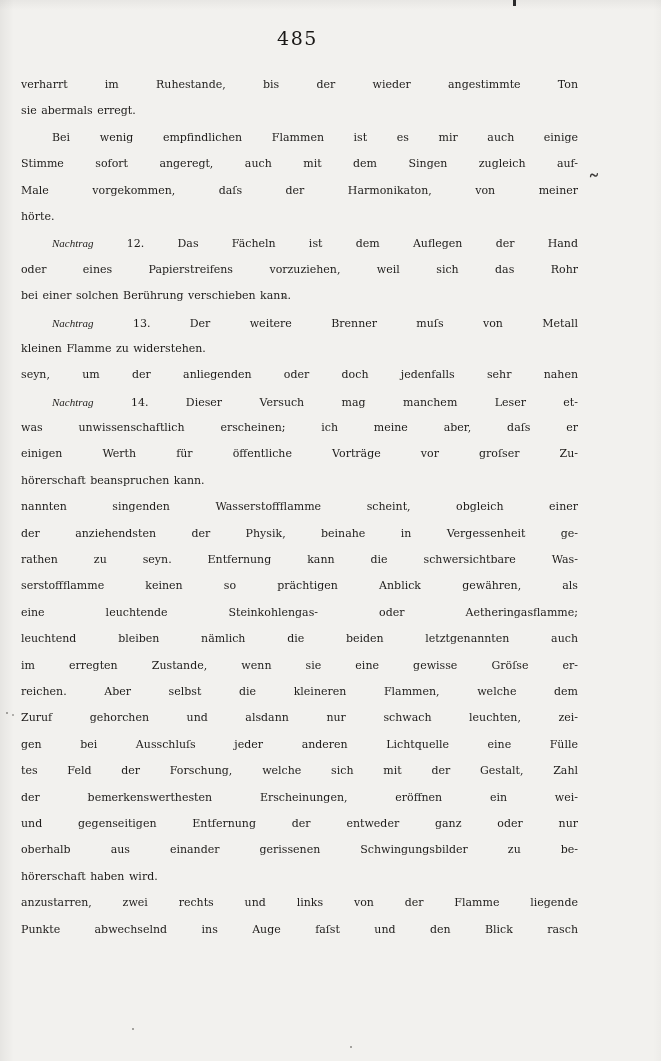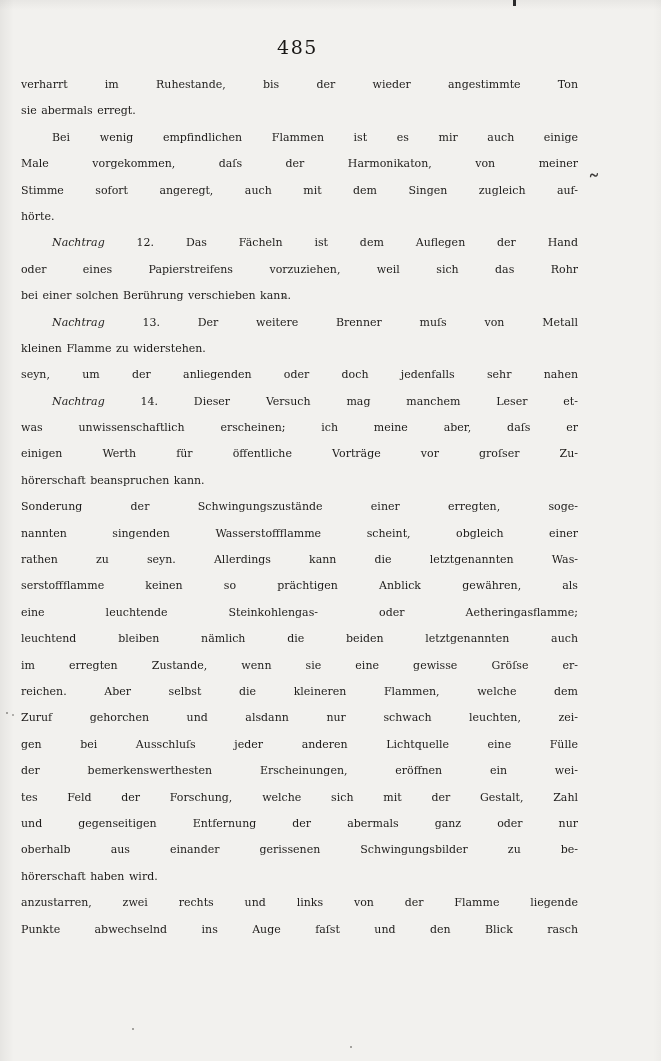--- a/index.html
+++ b/index.html
@@ -13,39 +13,39 @@
   }
   
   .edge-shade {
     position: absolute; inset: 0; pointer-events: none;
     background:
       linear-gradient(90deg, rgba(0,0,0,0.05), rgba(0,0,0,0) 14px),
       linear-gradient(180deg, rgba(0,0,0,0.045), rgba(0,0,0,0) 10px),
       linear-gradient(270deg, rgba(0,0,0,0.02), rgba(0,0,0,0) 8px);
   }
   .page-number {
-    position: absolute; top: 36px; left: 0; width: 595px;
+    position: absolute; top: 27px; left: 0; width: 595px;
     text-align: center;
     font-size: 19px; letter-spacing: 1.5px;
     color: #191715;
   }
   .text-block {
     position: absolute; left: 21px; top: 72px; width: 557px;
   }
   .line {
     height: 26.4px; line-height: 26.4px;
     font-size: 11px;
     text-align: justify;
     text-align-last: justify;
     overflow: hidden;
     word-spacing: 1px;
   }
   .line.last { text-align-last: left; }
   .line.indent { text-indent: 31px; }
-  .italic { font-style: italic; }
+  .italic { font-style: italic; font-family: Liberation Serif, serif; }
   .spaced { letter-spacing: 0.3em; }
   
   .artifact { position: absolute; pointer-events: none; }
   .a-dash { left: 513px; top: 0; width: 3px; height: 6px; background: #2a2a2a; }
   .a-tilde {
     left: 588px; top: 176px; width: 26px; height: 16px;
     font-size: 26px; line-height: 16px; color: #3c3a38;
     transform: rotate(-4deg);
   }
   .a-dot1 { left: 6px;  top: 712px; width: 2px; height: 2px; background: #8a8884; border-radius: 50%; }
@@ -58,46 +58,46 @@
 <body>
 
 <div class="edge-shade"></div>
 
 <div class="page-number">485</div>
 
 <div class="text-block" id="text-block">
     <div class="line"><span>verharrt im Ruhestande, bis der wieder angestimmte Ton</span></div>
     <div class="line last"><span>sie abermals erregt.</span></div>
     <div class="line indent"><span>Bei wenig empfindlichen Flammen ist es mir auch einige</span></div>
+    <div class="line"><span>Stimme sofort angeregt, auch mit dem Singen zugleich auf-</span></div>
     <div class="line"><span>Male vorgekommen, daſs der Harmonikaton, von meiner</span></div>
-    <div class="line"><span>Stimme sofort angeregt, auch mit dem Singen zugleich auf-</span></div>
     <div class="line last"><span>hörte.</span></div>
     <div class="line indent"><span class="italic">Nachtrag</span><span> 12.  Das Fächeln ist dem Auflegen der Hand</span></div>
     <div class="line"><span>oder eines Papierstreifens vorzuziehen, weil sich das Rohr</span></div>
     <div class="line last"><span>bei einer solchen Berührung verschieben kann.</span></div>
     <div class="line indent"><span class="italic">Nachtrag</span><span> 13.  Der weitere Brenner muſs von Metall</span></div>
     <div class="line last"><span>kleinen Flamme zu widerstehen.</span></div>
     <div class="line"><span>seyn, um der anliegenden oder doch jedenfalls sehr nahen</span></div>
     <div class="line indent"><span class="italic">Nachtrag</span><span> 14.  Dieser Versuch mag manchem Leser et-</span></div>
     <div class="line"><span>was unwissenschaftlich erscheinen; ich meine aber, daſs er</span></div>
     <div class="line"><span>einigen Werth für öffentliche Vorträge vor groſser Zu-</span></div>
     <div class="line last"><span>hörerschaft beanspruchen kann.</span></div>
-    <div class="line"><span>Sonderung der Schwingungszustände einer erregten, soge-</span></div>
     <div class="line"><span>nannten singenden Wasserstoffflamme scheint, obgleich einer</span></div>
-    <div class="line"><span>rathen zu seyn.  Allerdings kann die letztgenannten Was-</span></div>
+    <div class="line"><span>der anziehendsten der Physik, beinahe in Vergessenheit ge-</span></div>
+    <div class="line"><span>rathen zu seyn.  Entfernung kann die schwersichtbare Was-</span></div>
     <div class="line"><span>serstoffflamme keinen so prächtigen Anblick gewähren, als</span></div>
     <div class="line"><span>eine leuchtende Steinkohlengas- oder Aetheringasflamme;</span></div>
     <div class="line"><span>leuchtend bleiben nämlich die beiden letztgenannten auch</span></div>
     <div class="line"><span>im erregten Zustande, wenn sie eine gewisse Gröſse er-</span></div>
     <div class="line"><span>reichen.  Aber selbst die kleineren Flammen, welche dem</span></div>
     <div class="line"><span>Zuruf gehorchen und alsdann nur schwach leuchten, zei-</span></div>
     <div class="line"><span>gen bei Ausschluſs jeder anderen Lichtquelle eine Fülle</span></div>
+    <div class="line"><span>tes Feld der Forschung, welche sich mit der Gestalt, Zahl</span></div>
     <div class="line"><span>der bemerkenswerthesten Erscheinungen, eröffnen ein wei-</span></div>
-    <div class="line"><span>tes Feld der Forschung, welche sich mit der Gestalt, Zahl</span></div>
-    <div class="line"><span>und gegenseitigen Entfernung der abermals ganz oder nur</span></div>
+    <div class="line"><span>und gegenseitigen Entfernung der entweder ganz oder nur</span></div>
     <div class="line"><span>oberhalb aus einander gerissenen Schwingungsbilder zu be-</span></div>
     <div class="line last"><span>hörerschaft haben wird.</span></div>
     <div class="line"><span>anzustarren, zwei rechts und links von der Flamme liegende</span></div>
     <div class="line"><span>Punkte abwechselnd ins Auge faſst und den Blick rasch</span></div>
   </div>
 
 <span class="artifact a-dash"></span>
 <span class="artifact a-tilde">˜</span>
 <span class="artifact a-dot1"></span>
 <span class="artifact a-dot2"></span>

